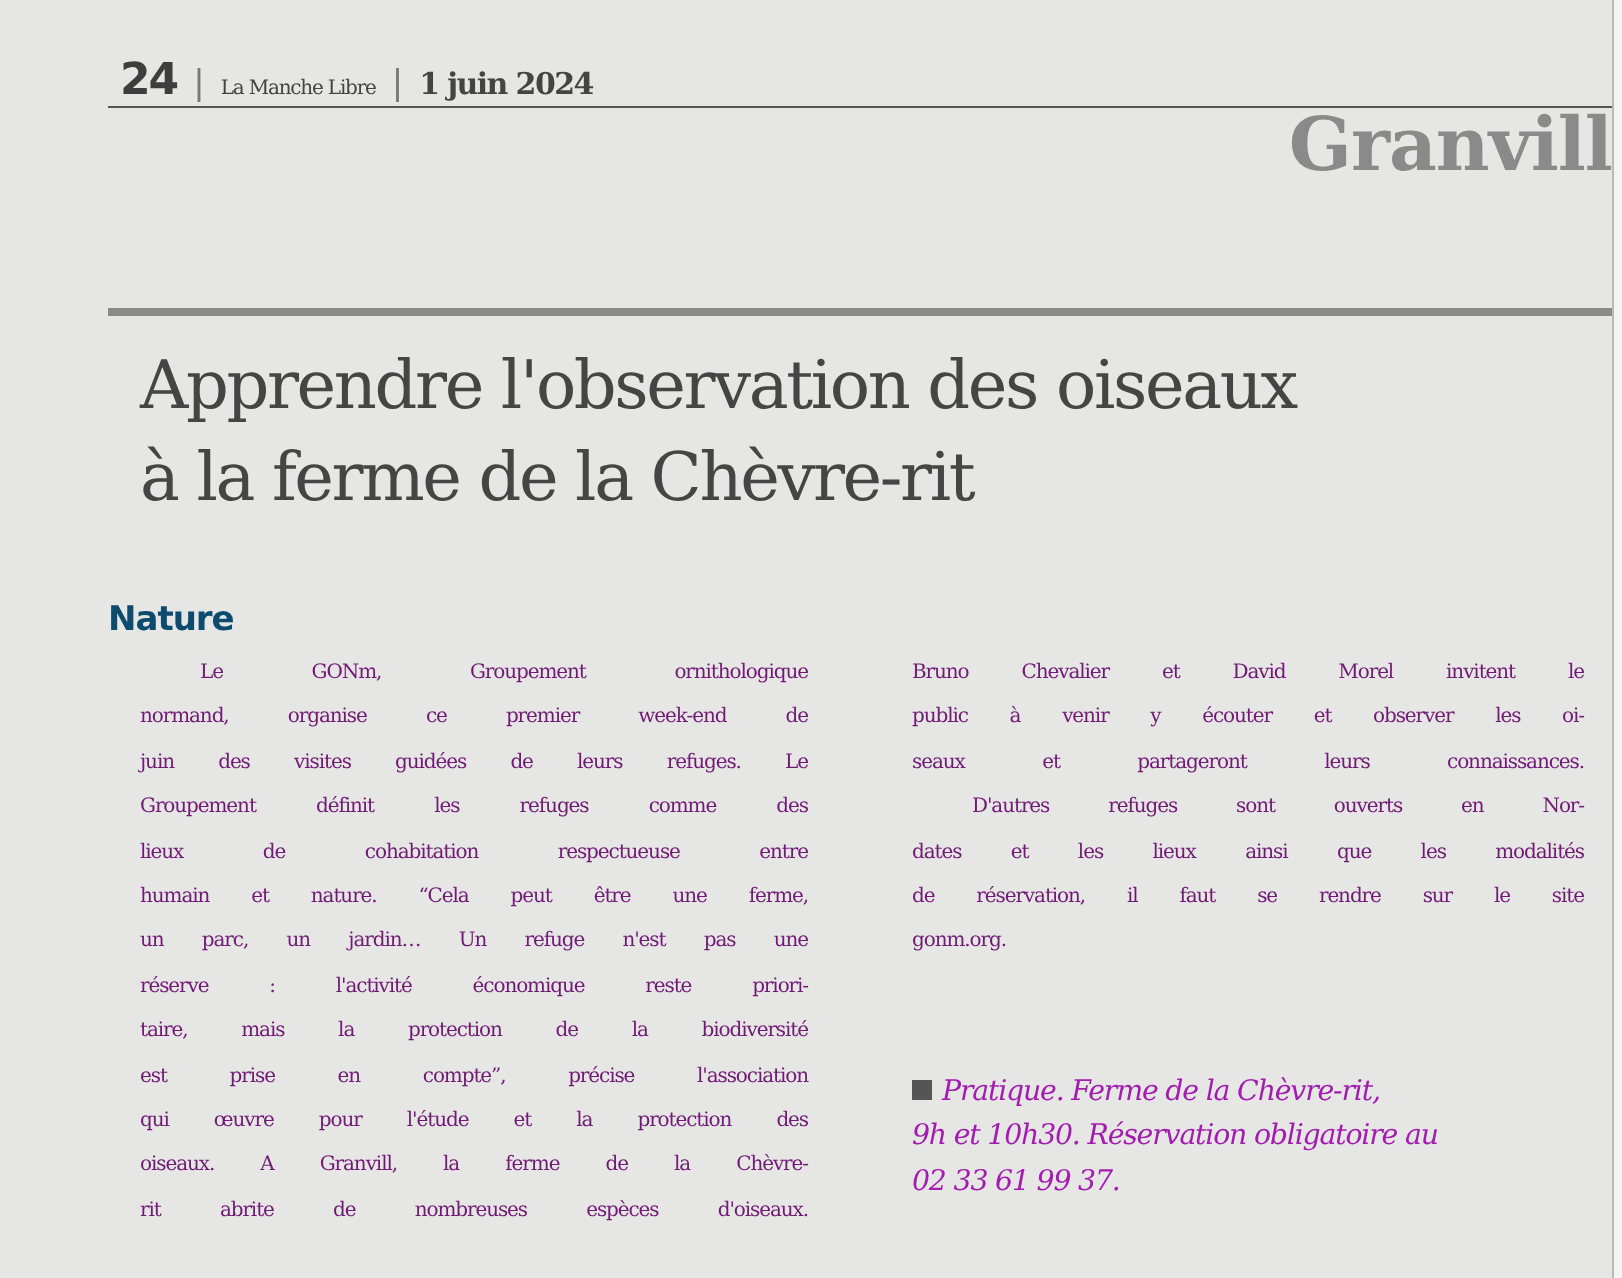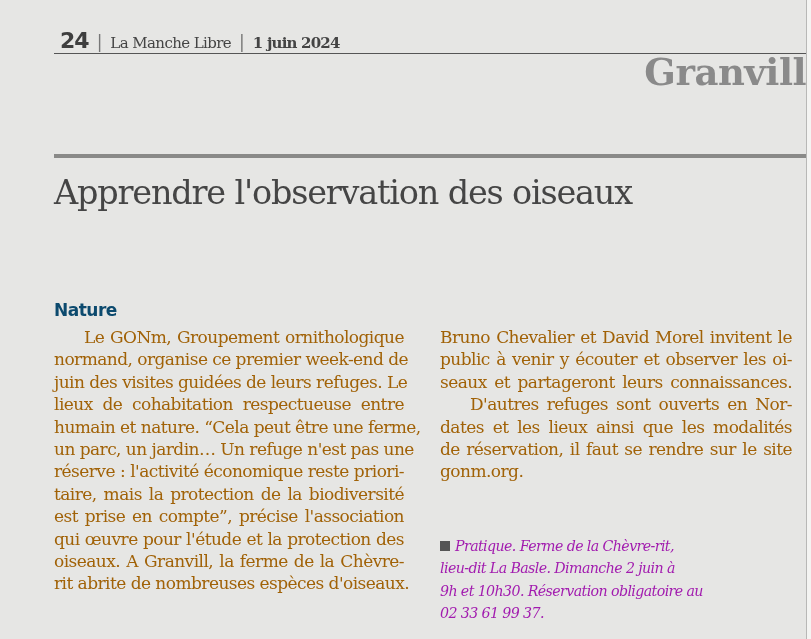--- a/index.html
+++ b/index.html
@@ -13,21 +13,21 @@
     position: absolute; left: 806px; top: 0; width: 5px; height: 639px;
     background: #f4f4f2; border-left: 1px solid #b8b8b6;
   }
   .folio {
     position: absolute; left: 60px; top: 28px; height: 24px;
     display: flex; align-items: baseline; white-space: nowrap;
     color: #444;
   }
   .folio .num { font-family: "DejaVu Sans", sans-serif; font-weight: bold; font-size: 22px; letter-spacing: -1px; color: #3e3e3e; }
   .folio .sep { font-family: "DejaVu Sans", sans-serif; font-size: 17px; color: #777; margin: 0 8px; }
-  .folio .paper { font-family: "DejaVu Serif", serif; font-size: 15px; letter-spacing: -0.6px; }
+  .folio .paper { font-family: "DejaVu Serif", serif; font-size: 10px; letter-spacing: -0.6px; }
   .folio .date { font-family: "DejaVu Serif", serif; font-weight: bold; font-size: 15px; letter-spacing: -0.8px; }
   .rule-top {
     position: absolute; left: 54px; top: 53px; width: 752px; height: 1px; background: #555;
   }
   .section {
     position: absolute; right: 5px; top: 50px;
     font-family: "DejaVu Serif", serif; font-weight: bold; font-size: 37px;
     letter-spacing: -0.5px;
     color: #8a8a8a; white-space: nowrap;
   }
@@ -39,28 +39,28 @@
     font-family: "DejaVu Serif", serif; font-size: 33.5px; line-height: 46px;
     letter-spacing: -1.2px; color: #454545; margin: 0; font-weight: normal;
   }
   .kicker {
     position: absolute; left: 54px; top: 300px;
     font-family: "DejaVu Sans", sans-serif; font-weight: bold; font-size: 17px;
     color: #0c4a6e; letter-spacing: -0.5px;
   }
   .col {
     position: absolute; top: 326px; width: 354px;
-    font-family: "DejaVu Serif", serif; font-size: 17px; line-height: 22.4px;
-    letter-spacing: -0.55px; color: #a16207; text-align: justify;
+    font-family: "DejaVu Serif", serif; font-size: 10px; line-height: 22.4px;
+    letter-spacing: -0.55px; color: #701a75; text-align: justify;
   }
   .col1 { left: 54px; width: 350px; }
   .col2 { left: 440px; width: 352px; }
   .col p { margin: 0; text-indent: 0; }
   .col p.indent { text-indent: 30px; }
-  .line { display: block; white-space: nowrap; text-align-last: justify; }
+  .line { display: block; white-space: nowrap; text-align-last: justify; margin-left: 16px; }
   .line.last { text-align-last: left; }
   .ital { }
   .practical {
     position: absolute; left: 440px; top: 535px; width: 360px;
     font-family: "DejaVu Serif", serif; font-style: italic; font-size: 14.2px; line-height: 22.4px;
     letter-spacing: -0.6px; color: #a21caf;
   }
   .practical .bullet {
     display: inline-block; width: 10px; height: 10px; background: #555; margin-right: 5px; vertical-align: 0px;
   }
@@ -78,30 +78,32 @@
   <span class="sep">|</span>
   <span class="date">1 juin 2024</span>
 </div>
 <div class="rule-top"></div>
 
 <div class="section">Granvill</div>
 <div class="rule-section"></div>
 
 <h1 class="headline">
   <span class="line last">Apprendre l'observation des oiseaux</span>
+  <span class="line last">à la ferme de la Chèvre-rit</span>
 </h1>
 
 <div class="kicker">Nature</div>
 
 <div class="col col1">
   <p class="indent">
     <span class="line">Le GONm, Groupement ornithologique</span>
   </p>
   <span class="line">normand, organise ce premier week-end de</span>
   <span class="line">juin des visites guidées de leurs refuges. Le</span>
+  <span class="line">Groupement définit les refuges comme des</span>
   <span class="line">lieux de cohabitation respectueuse entre</span>
   <span class="line"><span>humain et nature. </span><span class="ital">“Cela peut être une ferme,</span></span>
   <span class="line ital">un parc, un jardin… Un refuge n'est pas une</span>
   <span class="line ital">réserve : l'activité économique reste priori-</span>
   <span class="line ital">taire, mais la protection de la biodiversité</span>
   <span class="line"><span class="ital">est prise en compte</span><span>”, précise l'association</span></span>
   <span class="line">qui œuvre pour l'étude et la protection des</span>
   <span class="line">oiseaux. A Granvill, la ferme de la Chèvre-</span>
   <span class="line">rit abrite de nombreuses espèces d'oiseaux.</span>
 </div>
@@ -113,16 +115,15 @@
   <p class="indent">
     <span class="line">D'autres refuges sont ouverts en Nor-</span>
   </p>
   <span class="line">dates et les lieux ainsi que les modalités</span>
   <span class="line">de réservation, il faut se rendre sur le site</span>
   <span class="line last">gonm.org.</span>
 </div>
 
 <div class="practical">
   <span class="line"><span class="bullet"></span><span>Pratique. Ferme de la Chèvre-rit,</span></span>
-  <span class="line">lieu-dit La Basle. Dimanche 2 juin à</span>
   <span class="line">9h et 10h30. Réservation obligatoire au</span>
   <span class="line">02 33 61 99 37.</span>
 </div>
 
 </body></html>

